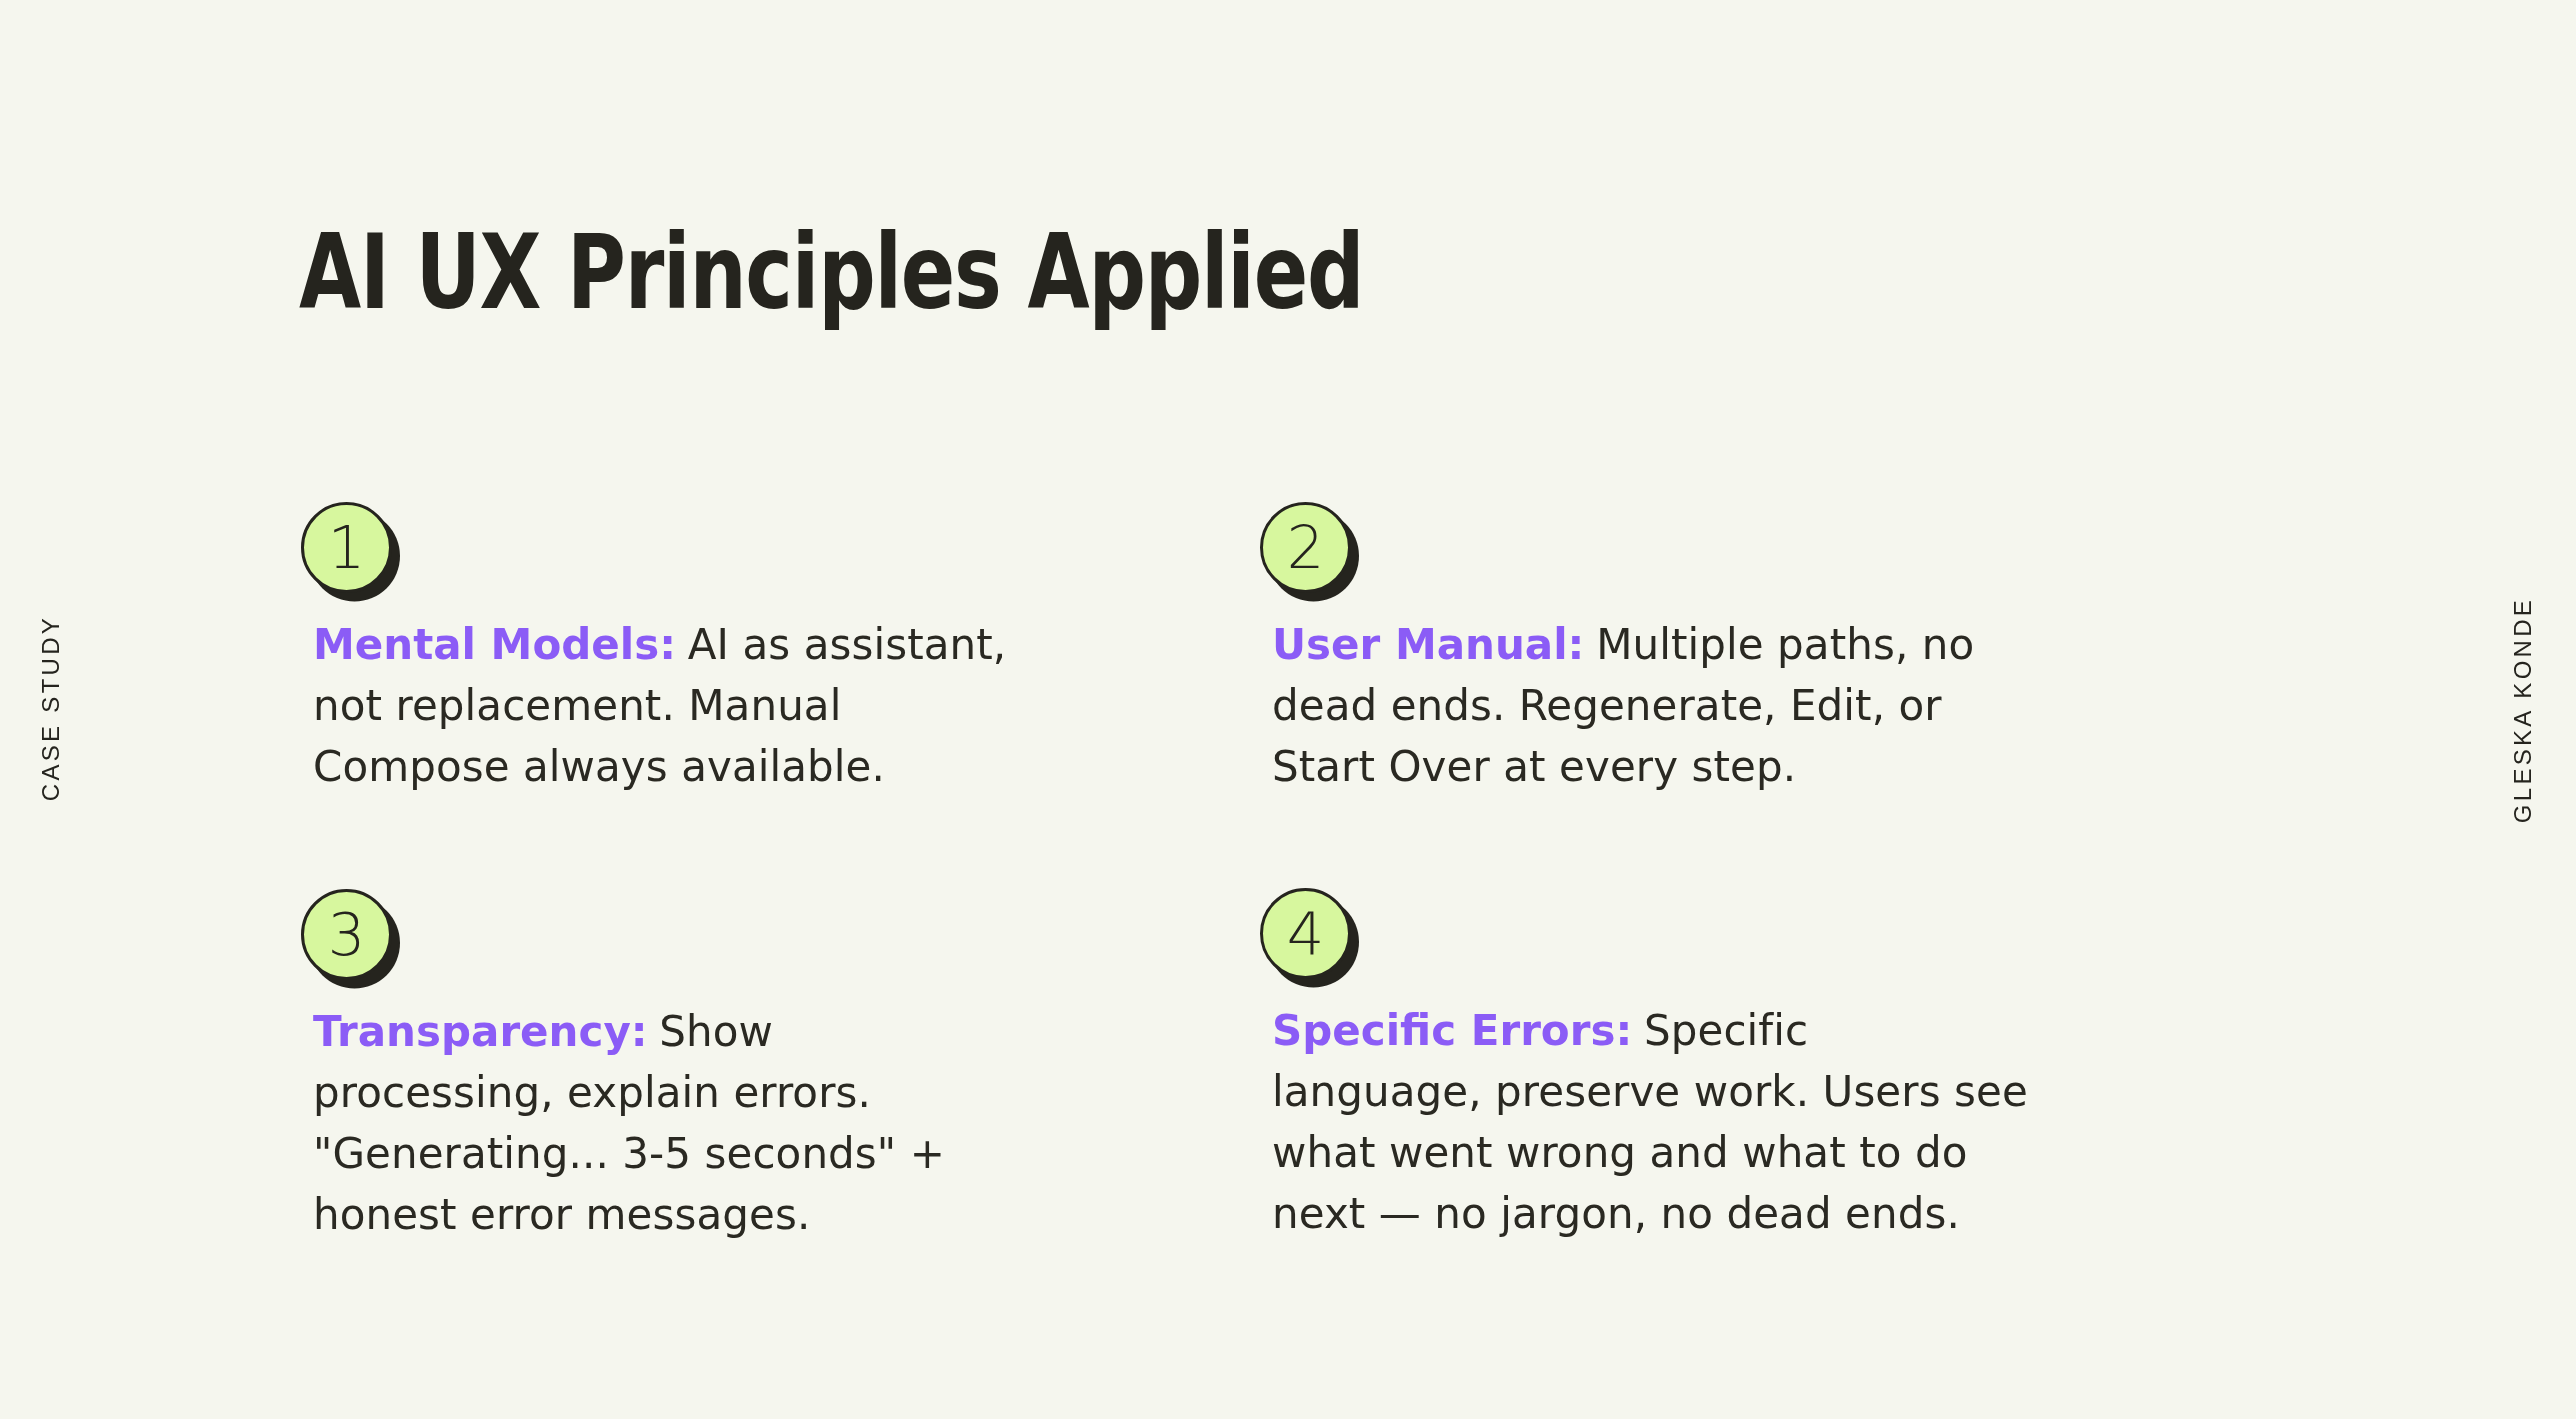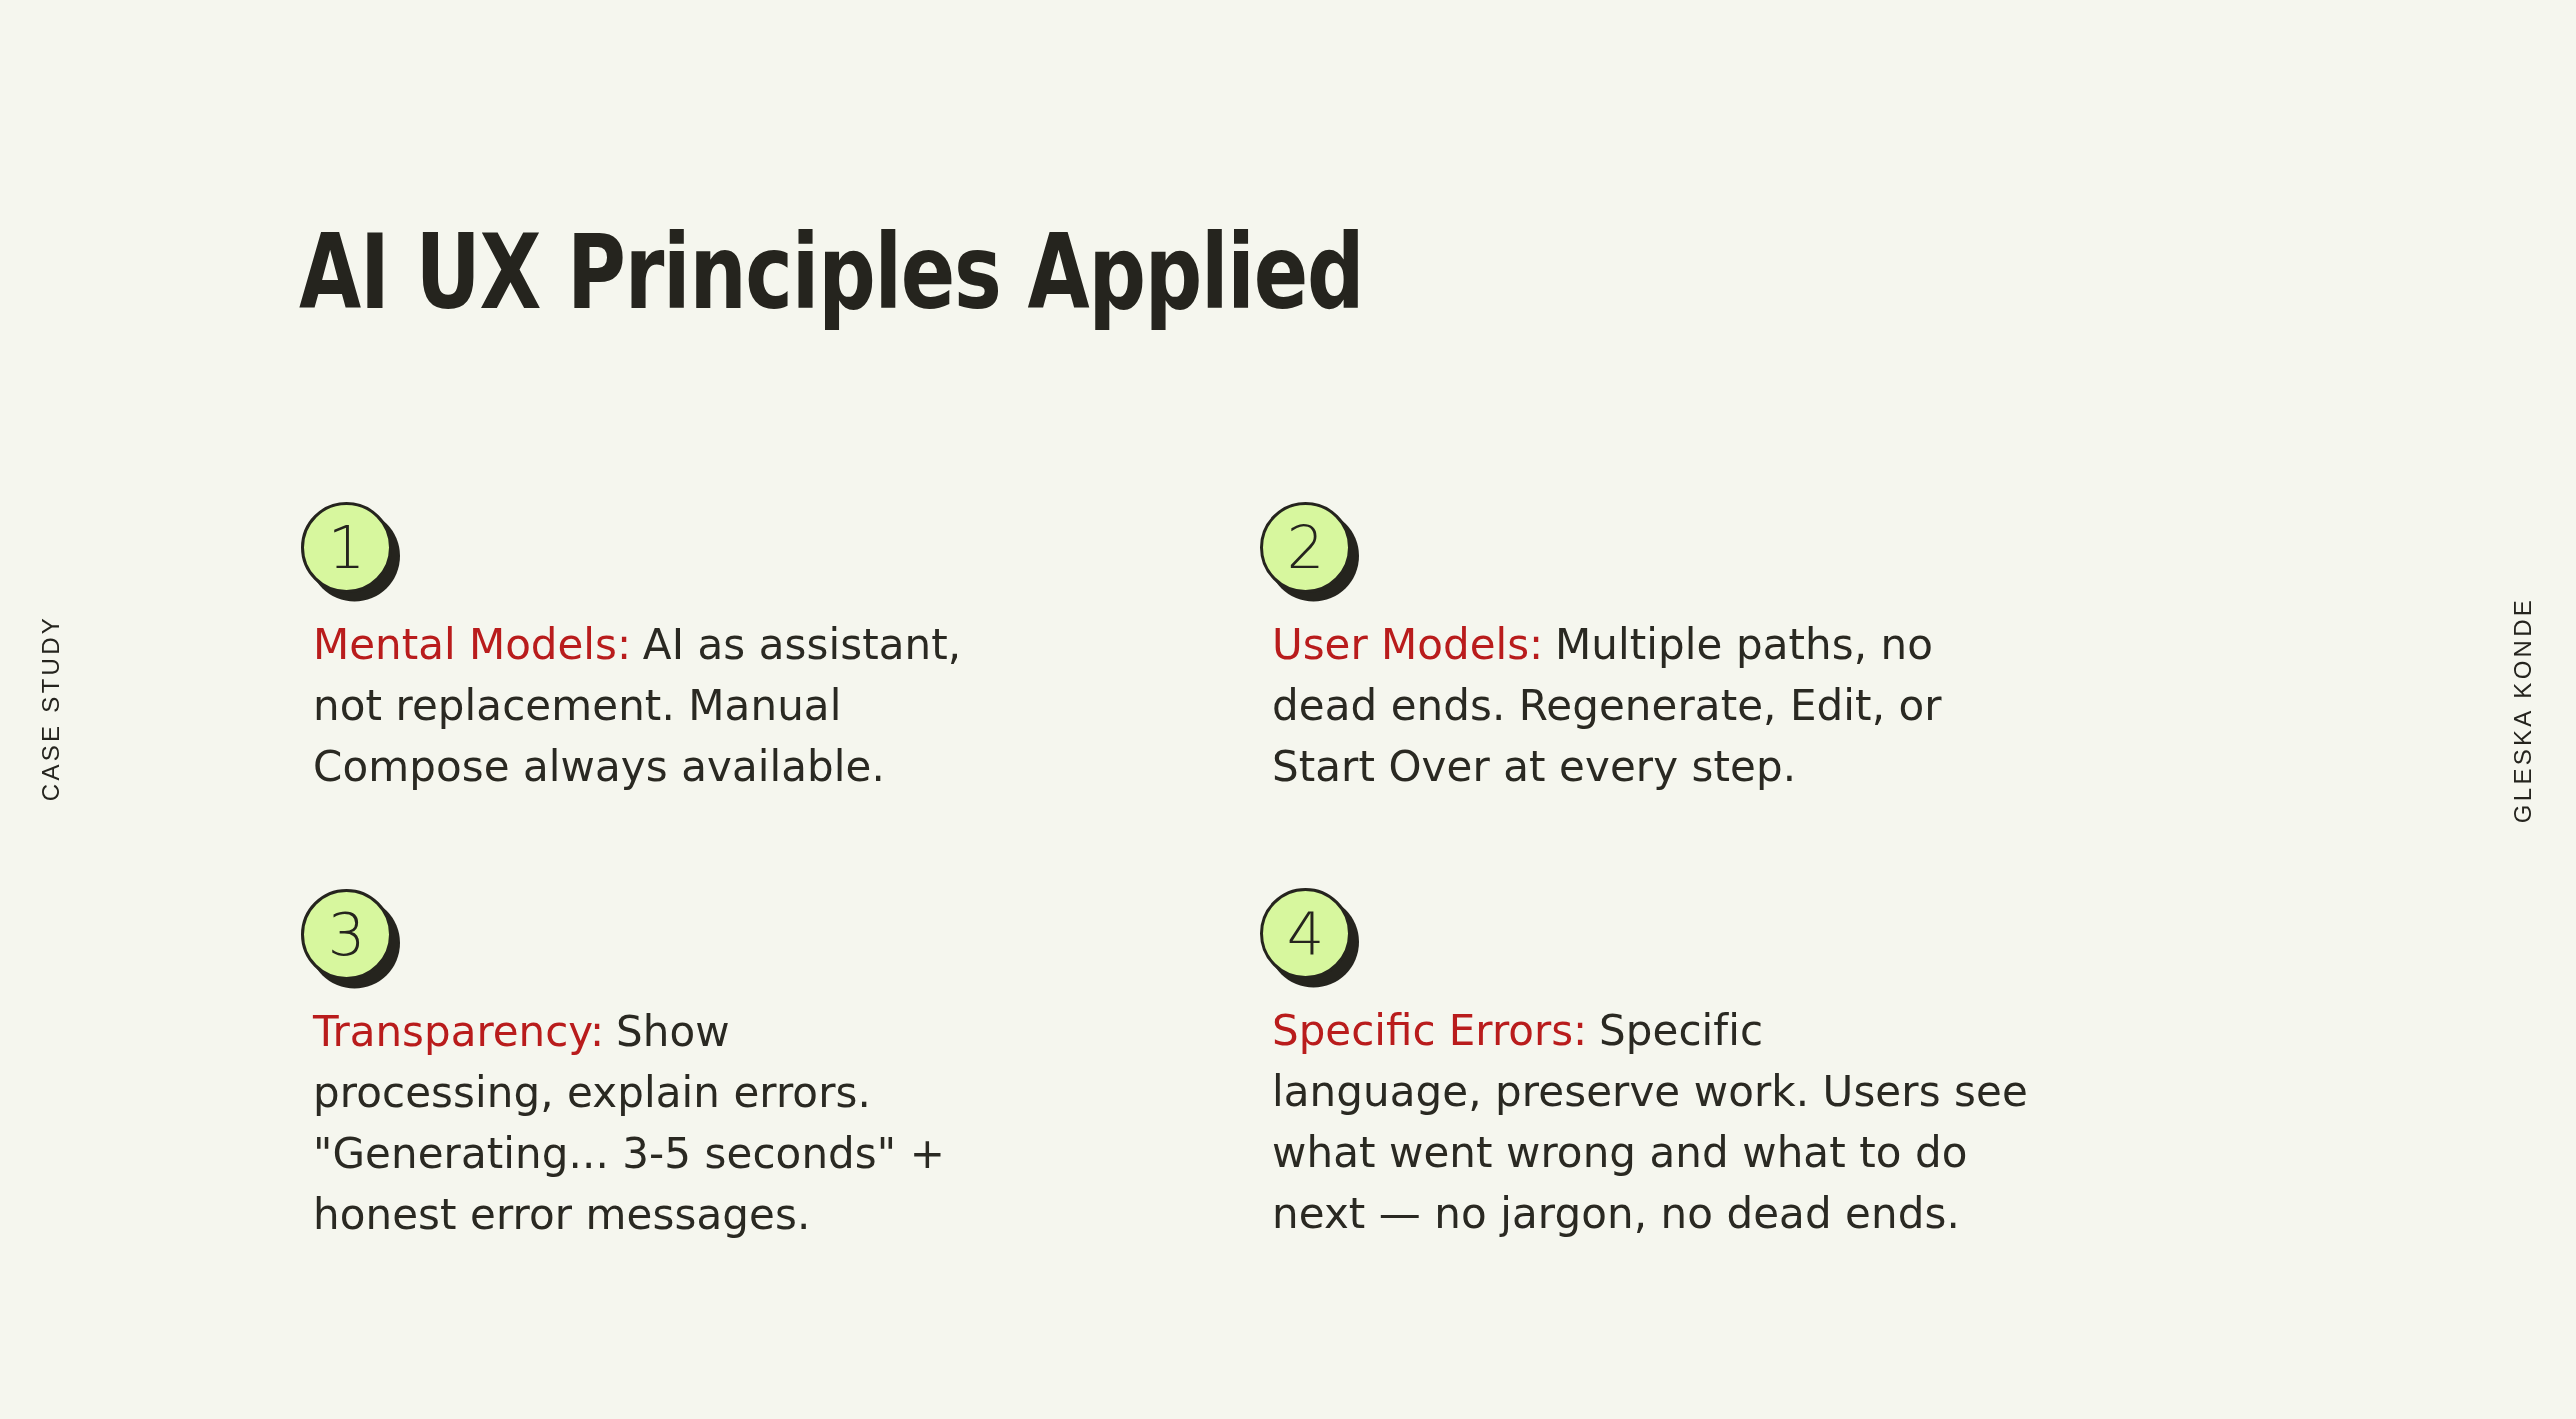--- a/index.html
+++ b/index.html
@@ -53,22 +53,22 @@
   .desc{
     margin:21px 0 0 0;
     padding-left:12px;
     font-size:42px;
     line-height:61px;
     letter-spacing:0.002em;
     color:#2A2922;
     white-space:normal;
   }
   .desc .lead{
-    font-weight:normal;
-    color:#b91c1c;
+    font-weight:bold;
+    color:#8b5cf6;
     margin-right:0.28em;
     letter-spacing:0;
   }
   .desc .body-text{
     white-space:pre-line;
   }
 
   
   .side-label{
     position:absolute;
@@ -103,21 +103,21 @@
     </div>
     <p class="desc"><span class="lead">Mental Models:</span><span class="body-text">AI as assistant,
 not replacement. Manual
 Compose always available.</span></p>
   </div>
 
   <div class="card card-2">
     <div class="badge">
       <span class="badge-number">2</span>
     </div>
-    <p class="desc"><span class="lead">User Models:</span><span class="body-text">Multiple paths, no
+    <p class="desc"><span class="lead">User Manual:</span><span class="body-text">Multiple paths, no
 dead ends. Regenerate, Edit, or
 Start Over at every step.</span></p>
   </div>
 
   <div class="card card-3">
     <div class="badge">
       <span class="badge-number">3</span>
     </div>
     <p class="desc"><span class="lead">Transparency:</span><span class="body-text">Show
 processing, explain errors.

